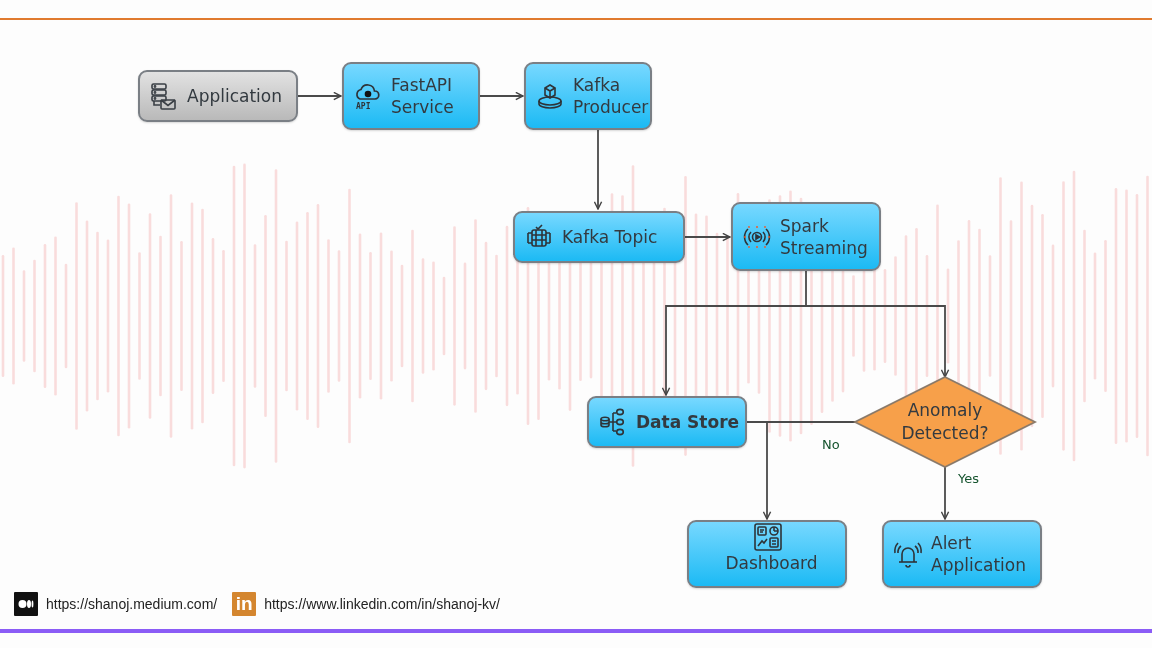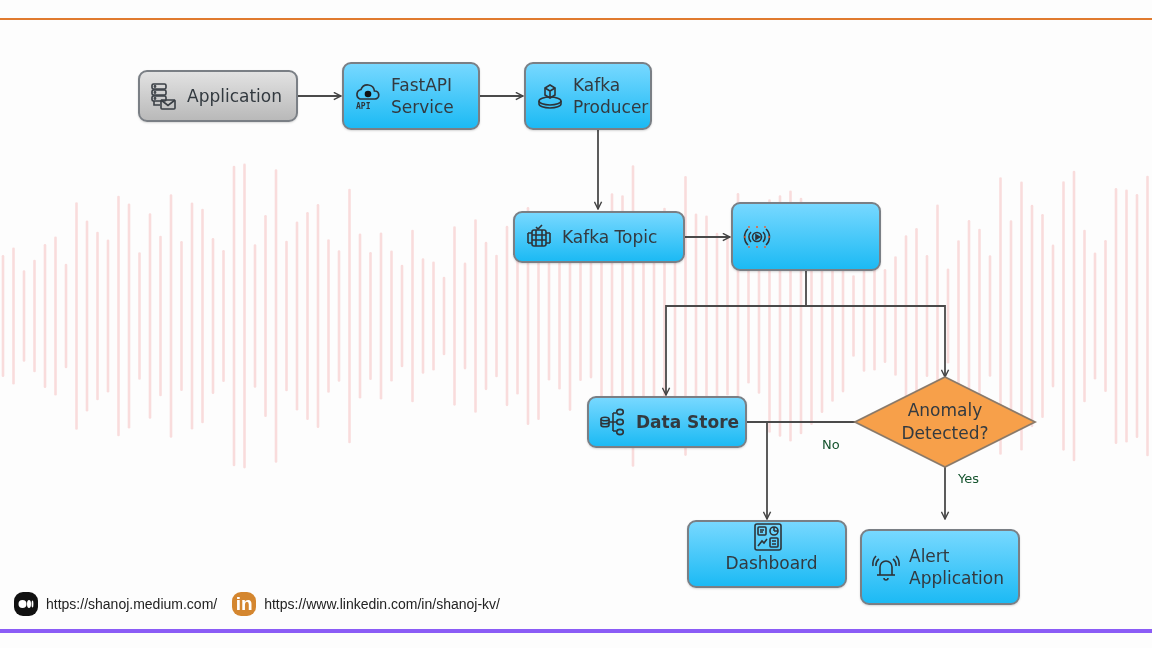--- a/index.html
+++ b/index.html
@@ -23,21 +23,21 @@
   .node.gray { background: linear-gradient(#e2e2e2, #b9b9b9); }
   .node .icon { width: 30px; height: 30px; flex: 0 0 30px; margin-right: 8px; }
   .node .icon svg { width: 30px; height: 30px; display: block; }
   .node .label { white-space: pre-line; }
   .decision-text {
     position: absolute; left: 855px; top: 399px; width: 180px; text-align: center;
     font-size: 17px; line-height: 23px; color: #333a40; white-space: pre-line;
   }
   .edge-label { position: absolute; font-size: 13px; color: #14532d; }
   .footer { position: absolute; top: 592px; left: 14px; display: flex; align-items: center; font-family: "Liberation Sans", sans-serif; font-size: 14px; color: #222; }
-  .footer .ico { width: 24px; height: 24px; border-radius: 9px; display: inline-flex; align-items: center; justify-content: center; margin-right: 8px; }
+  .footer .ico { width: 24px; height: 24px; border-radius: 1px; display: inline-flex; align-items: center; justify-content: center; margin-right: 8px; }
   .medium-ico { background: #111; }
   .linkedin-ico { background: #d4862f; color: #fff; font-weight: bold; font-size: 19px; font-family: "Liberation Sans", sans-serif; }
   .footer a { color: #222; text-decoration: none; margin-right: 15px; }
 </style>
 </head>
 <body>
 
 <div class="top-rule"></div>
 
 <svg id="wave" width="1152" height="648">
@@ -239,20 +239,22 @@
           <circle cx="15" cy="25" r="1"></circle>
           <circle cx="7" cy="5" r="0.9"></circle>
           <circle cx="23" cy="5" r="0.9"></circle>
           <circle cx="3" cy="15" r="0.9"></circle>
           <circle cx="27" cy="15" r="0.9"></circle>
           <circle cx="7" cy="25" r="0.9"></circle>
           <circle cx="23" cy="25" r="0.9"></circle>
         </g>
     </svg>
   </span>
+  <span class="label">Spark
+Streaming</span>
 </div>
 
 <div class="node" style="left:587px;top:396px;width:160px;height:52px;font-weight:bold;">
   <span class="icon">
     <svg viewBox="0 0 30 30" fill="none" stroke="#2e3338" stroke-width="1.6">
       <ellipse cx="7" cy="12" rx="4" ry="1.8"></ellipse>
         <path d="M3 12 V18 a4 1.8 0 0 0 8 0 V12 M3 15 a4 1.8 0 0 0 8 0"></path>
       <path d="M11 15 H15 M15 6 V24 M15 6 H18 M15 15 H18 M15 24 H18"></path>
       <ellipse cx="22" cy="5" rx="3.3" ry="2.6"></ellipse>
         <ellipse cx="22" cy="15" rx="3.3" ry="2.6"></ellipse>
@@ -277,21 +279,21 @@
       <circle cx="21" cy="9" r="4"></circle>
         <path d="M21 9 V5 M21 9 H25"></path>
       <path d="M5 24 L9 19 L11 21 L14 17"></path>
       <rect x="17" y="16" width="8" height="9" rx="1"></rect>
         <path d="M19 19 H23 M19 22 H23"></path>
     </svg>
   </span>
   <span class="label">Dashboard</span>
 </div>
 
-<div class="node" style="left:860px;top:520px;width:160px;height:76px;margin-top:9px;">
+<div class="node" style="left:882px;top:520px;width:160px;height:68px;">
   <span class="icon">
     <svg viewBox="0 0 30 30" fill="none" stroke="#2e3338" stroke-width="1.6">
       <path d="M9 23 V15 a6 6 0 0 1 12 0 V23"></path>
         <path d="M6 23 H24"></path>
         <path d="M13 26 a2 2 0 0 0 4 0"></path>
       <path d="M8 7 a8 8 0 0 0 -3 7 M22 7 a8 8 0 0 1 3 7"></path>
       <path d="M5 4 a12 12 0 0 0 -3 10 M25 4 a12 12 0 0 1 3 10"></path>
     </svg>
   </span>
   <span class="label">Alert

